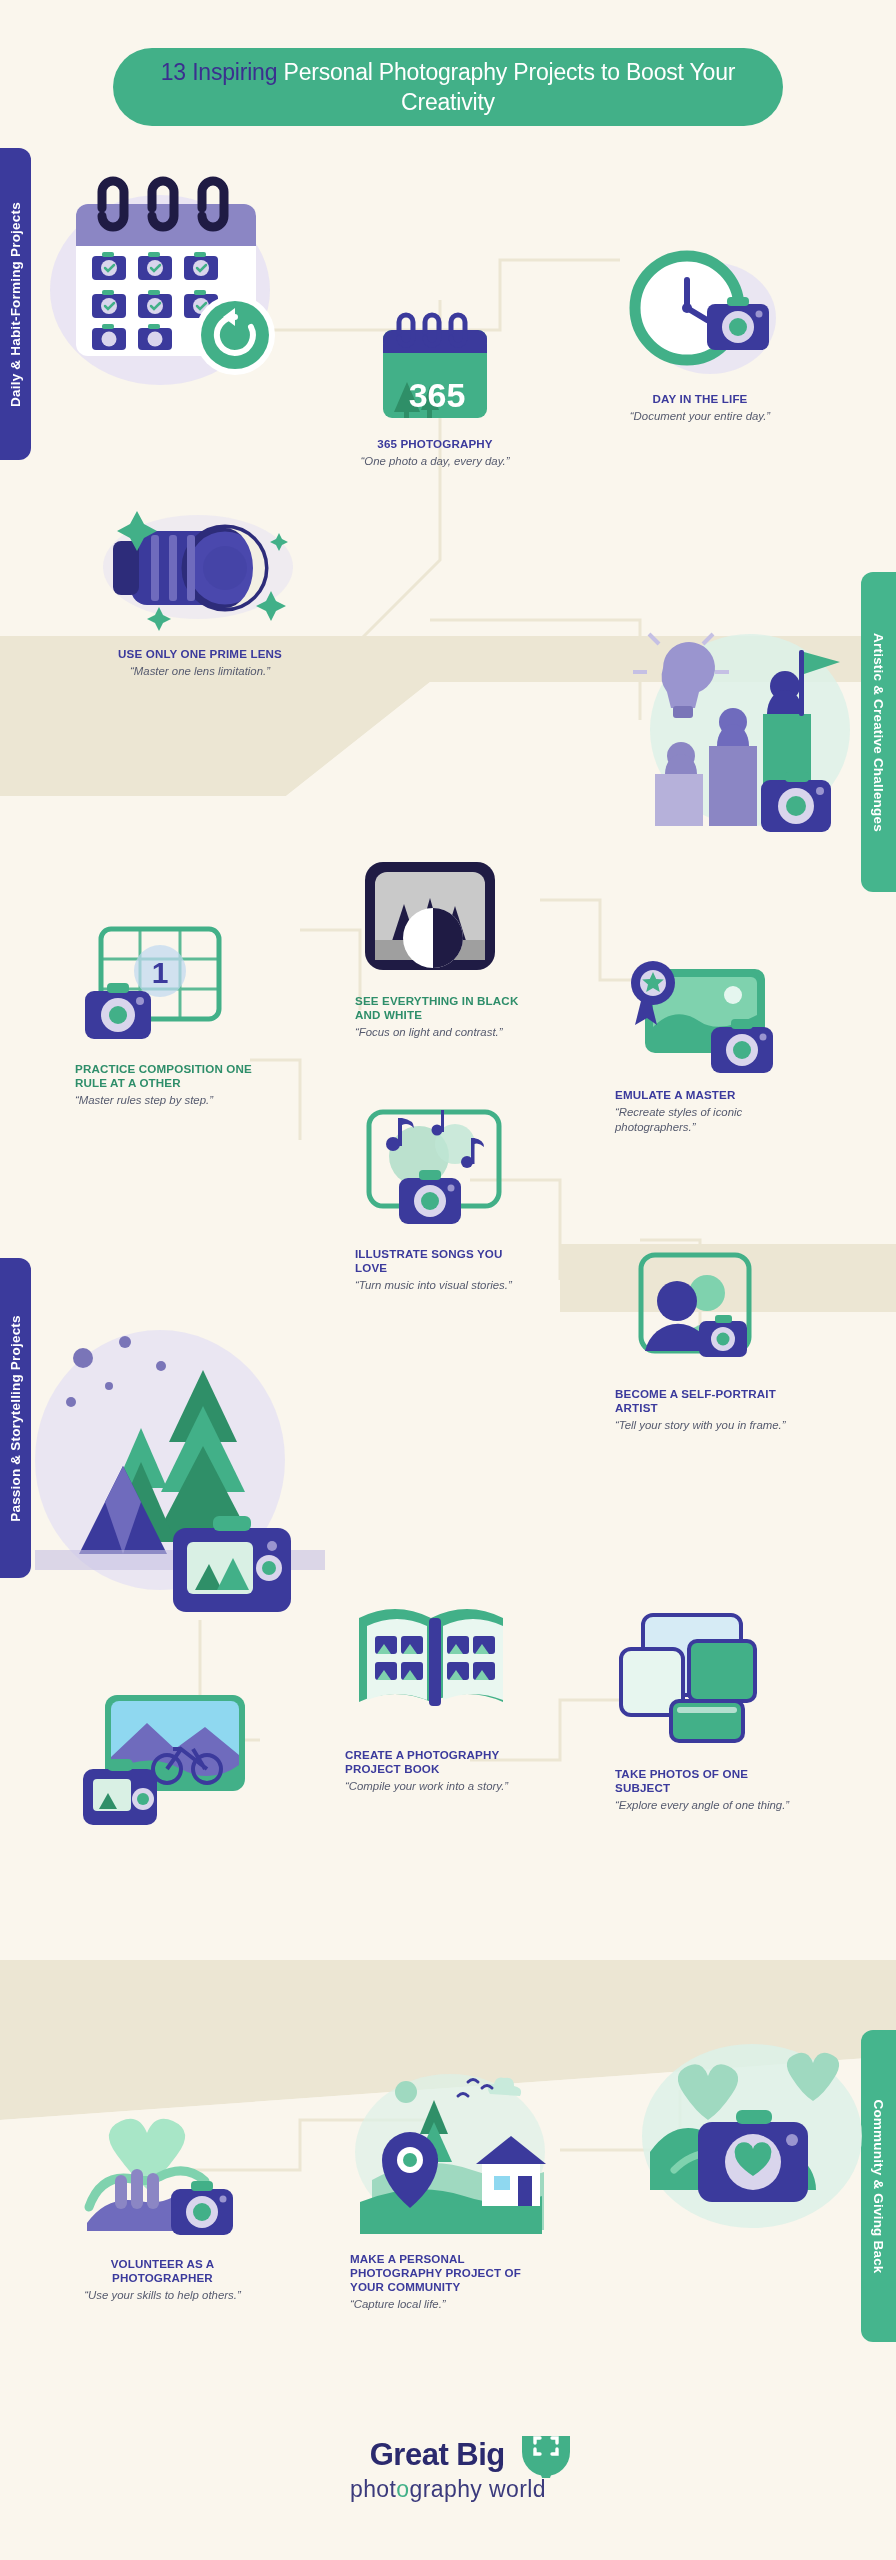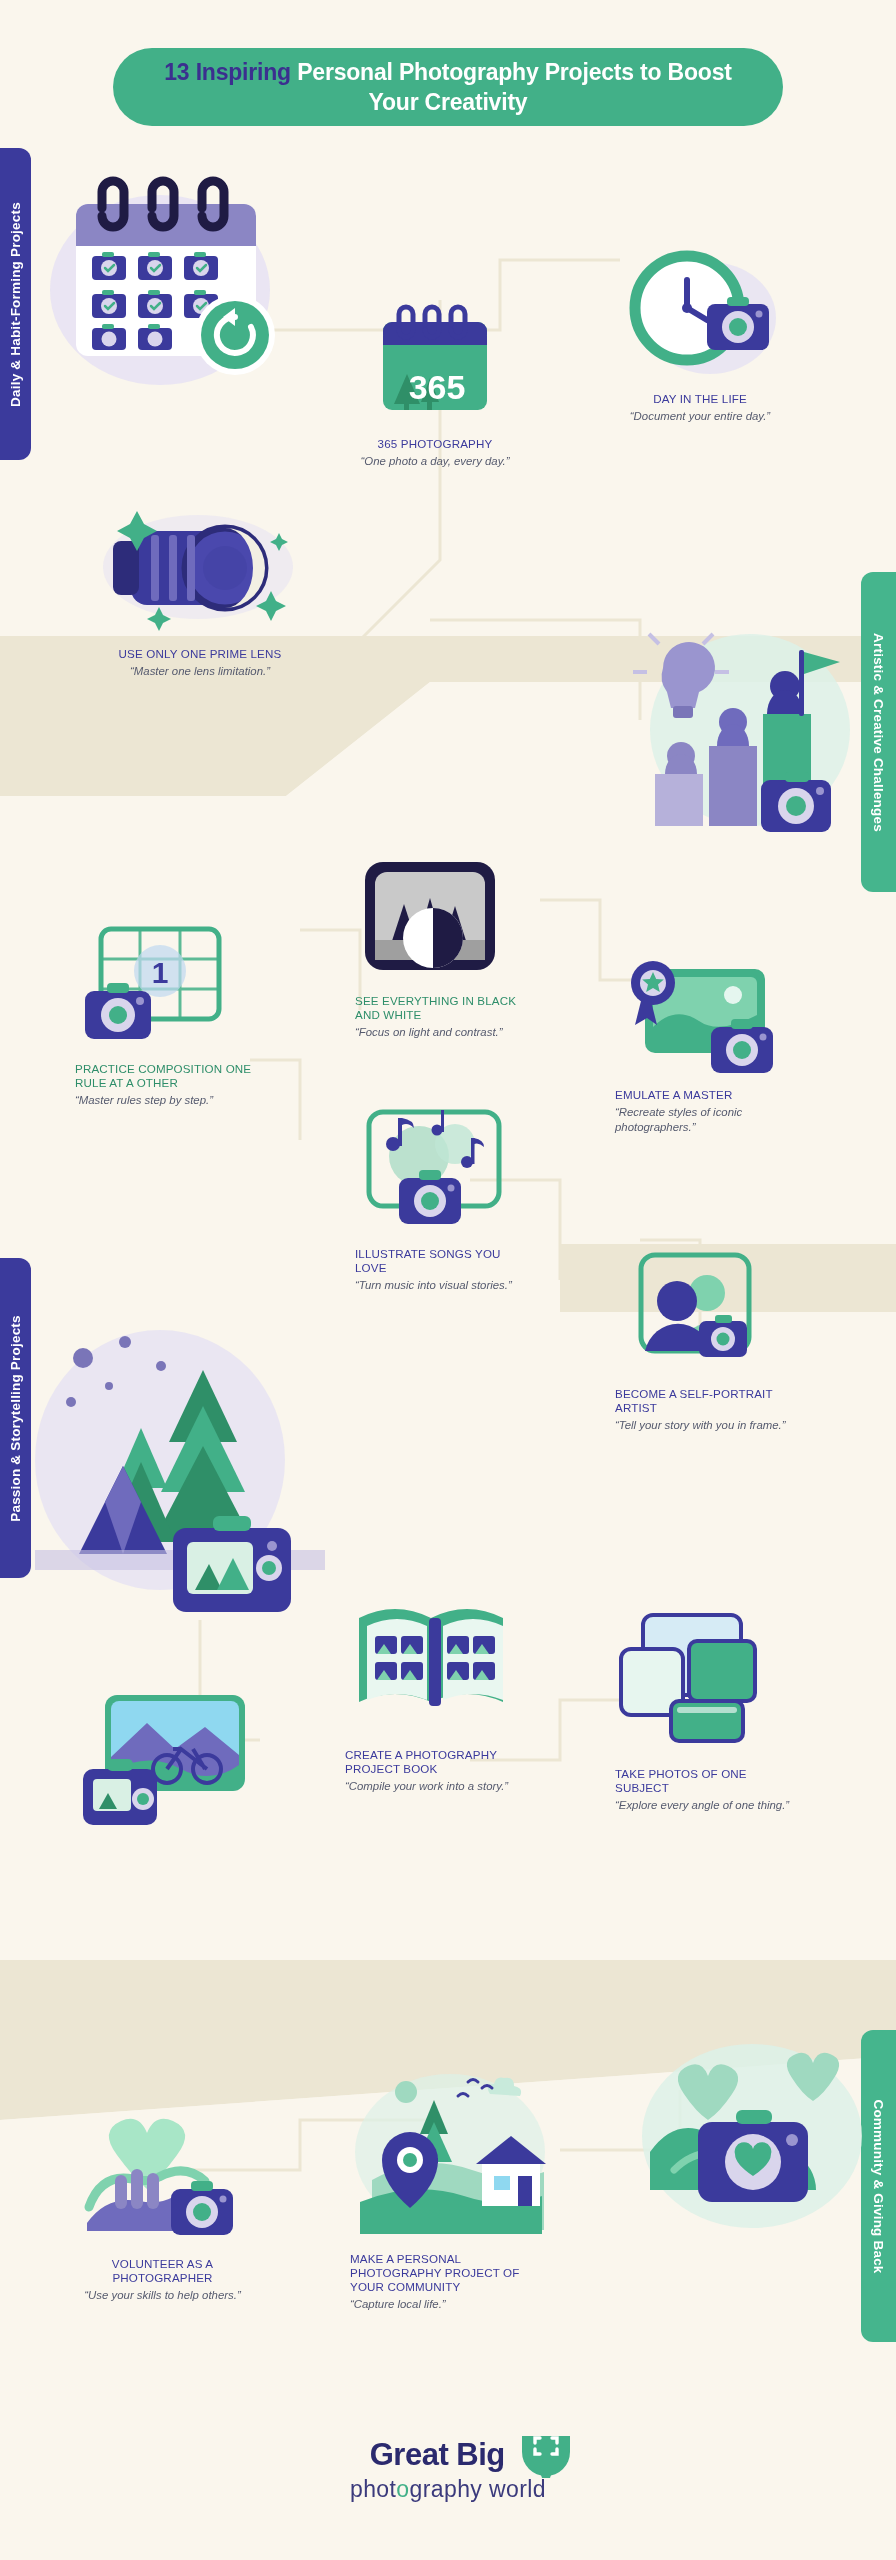--- a/index.html
+++ b/index.html
@@ -14,21 +14,21 @@
 
   
   .header-pill {
     position:absolute; left:113px; top:48px;
     width:670px; height:78px;
     background:#42b088; border-radius:39px;
     display:flex; align-items:center; justify-content:center;
     text-align:center; padding:0 34px;
   }
   .header-pill .ttl {
-    font-size:23px; font-weight:bold; line-height:1.32;
+    font-size:23px; font-weight:normal; line-height:1.32;
     color:#ffffff; letter-spacing:-0.2px;
   }
   .header-pill .ttl .accent { color:#3b2f8f; }
 
   
   .tab {
     position:absolute;
     display:flex; align-items:center; justify-content:center;
     color:#fff; font-weight:bold; font-size:13.5px; letter-spacing:0.2px;
     white-space:nowrap;
@@ -47,21 +47,21 @@
   #tab-artistic{ top:572px;  width:35px; height:320px; }
   #tab-community{ top:2030px; width:35px; height:312px; }
 
   
   .item { position:absolute; }
   .item .art {
     position:relative;
   }
   .item .cap { margin-top:7px; }
   .item .cap h3 {
-    font-size:11.6px; font-weight:normal; line-height:1.22;
+    font-size:11.6px; font-weight:bold; line-height:1.22;
     letter-spacing:0.15px; margin-bottom:3px;
   }
   .item .cap p {
     font-size:11.4px; font-style:italic; line-height:1.28;
     color:#555a6e;
   }
   .blue h3 { color:#3b3a9c; }
   .green h3 { color:#2e8e6a; }
   .ctr { text-align:center; }
   .lft { text-align:left; }
@@ -206,21 +206,21 @@
         </g>
       </g>
       <circle cx="195" cy="175" r="40" fill="#ffffff"></circle>
       <circle cx="195" cy="175" r="34" fill="#42b088"></circle>
       <path d="M195,157 a18,18 0 1 0 16,10" stroke="#ffffff" stroke-width="6" fill="none" stroke-linecap="round"></path>
       <path d="M195,148 l0,18 l-12,-9 z" fill="#ffffff"></path>
     </svg>
   </div>
 
   <div class="item ctr blue" style="left:330px; top:300px; width:210px;">
-    <div class="art" style="height:130px;display:flex;justify-content:center;align-items:flex-start;">
+    <div class="art" style="height:130px;display:flex;justify-content:center;align-items:flex-end;">
       <svg width="120" height="122" viewBox="0 0 120 122">
         <rect x="8" y="22" width="104" height="88" rx="9" fill="#42b088"></rect>
         <rect x="8" y="22" width="104" height="22" rx="9" fill="#3b3a9c"></rect>
         <rect x="8" y="36" width="104" height="9" fill="#3b3a9c"></rect>
         <g stroke="#3b3a9c" stroke-width="5" fill="none" stroke-linecap="round">
           <path d="M24,24 v-10 a7,7 0 0 1 14,0 v16 a7,7 0 0 1 -14,0"></path>
           <path d="M50,24 v-10 a7,7 0 0 1 14,0 v16 a7,7 0 0 1 -14,0"></path>
           <path d="M76,24 v-10 a7,7 0 0 1 14,0 v16 a7,7 0 0 1 -14,0"></path>
         </g>
         <path d="M22,100 l10,-26 l10,26 z M19,104 l13,-30 l13,30 z" fill="#2f8f68"></path>

